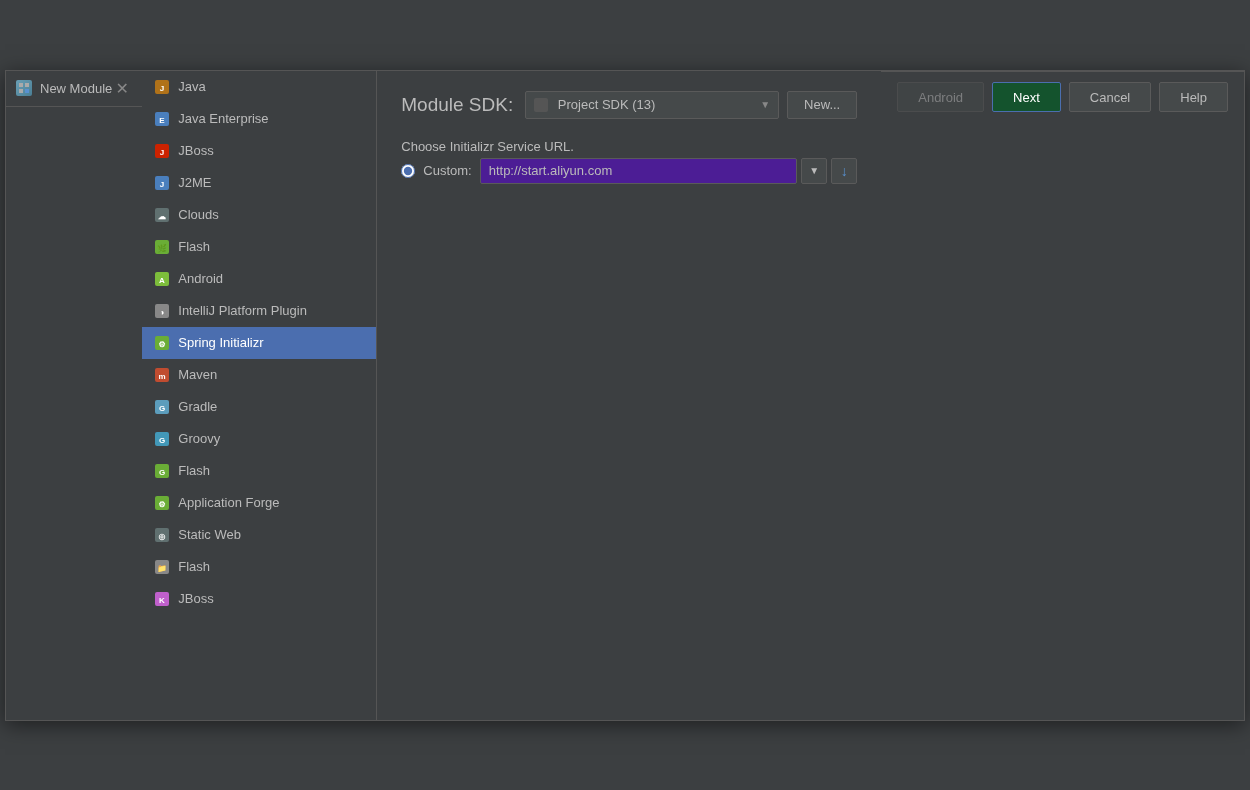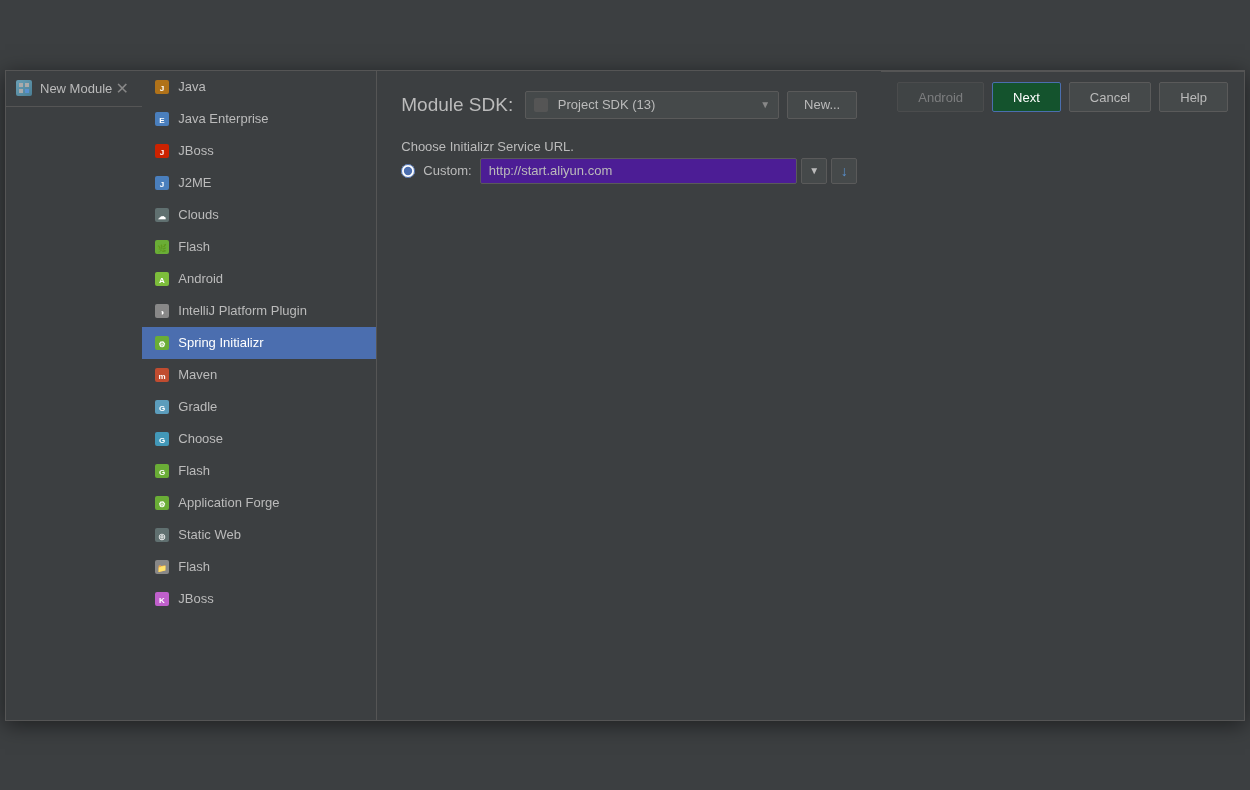--- a/index.html
+++ b/index.html
@@ -409,21 +409,21 @@
           </span>
           <span>Gradle</span>
         </div>
         <div class="sidebar-item">
           <span class="sidebar-item-icon icon-groovy">
             <svg width="14" height="14" viewBox="0 0 14 14">
               <rect width="14" height="14" fill="#4298b8" rx="2"></rect>
               <text x="7" y="11" text-anchor="middle" fill="white" font-size="8" font-weight="bold">G</text>
             </svg>
           </span>
-          <span>Choose</span>
+          <span>Groovy</span>
         </div>
         <div class="sidebar-item">
           <span class="sidebar-item-icon icon-grails">
             <svg width="14" height="14" viewBox="0 0 14 14">
               <rect width="14" height="14" fill="#6aad36" rx="2"></rect>
               <text x="7" y="11" text-anchor="middle" fill="white" font-size="8" font-weight="bold">G</text>
             </svg>
           </span>
           <span>Flash</span>
         </div>

